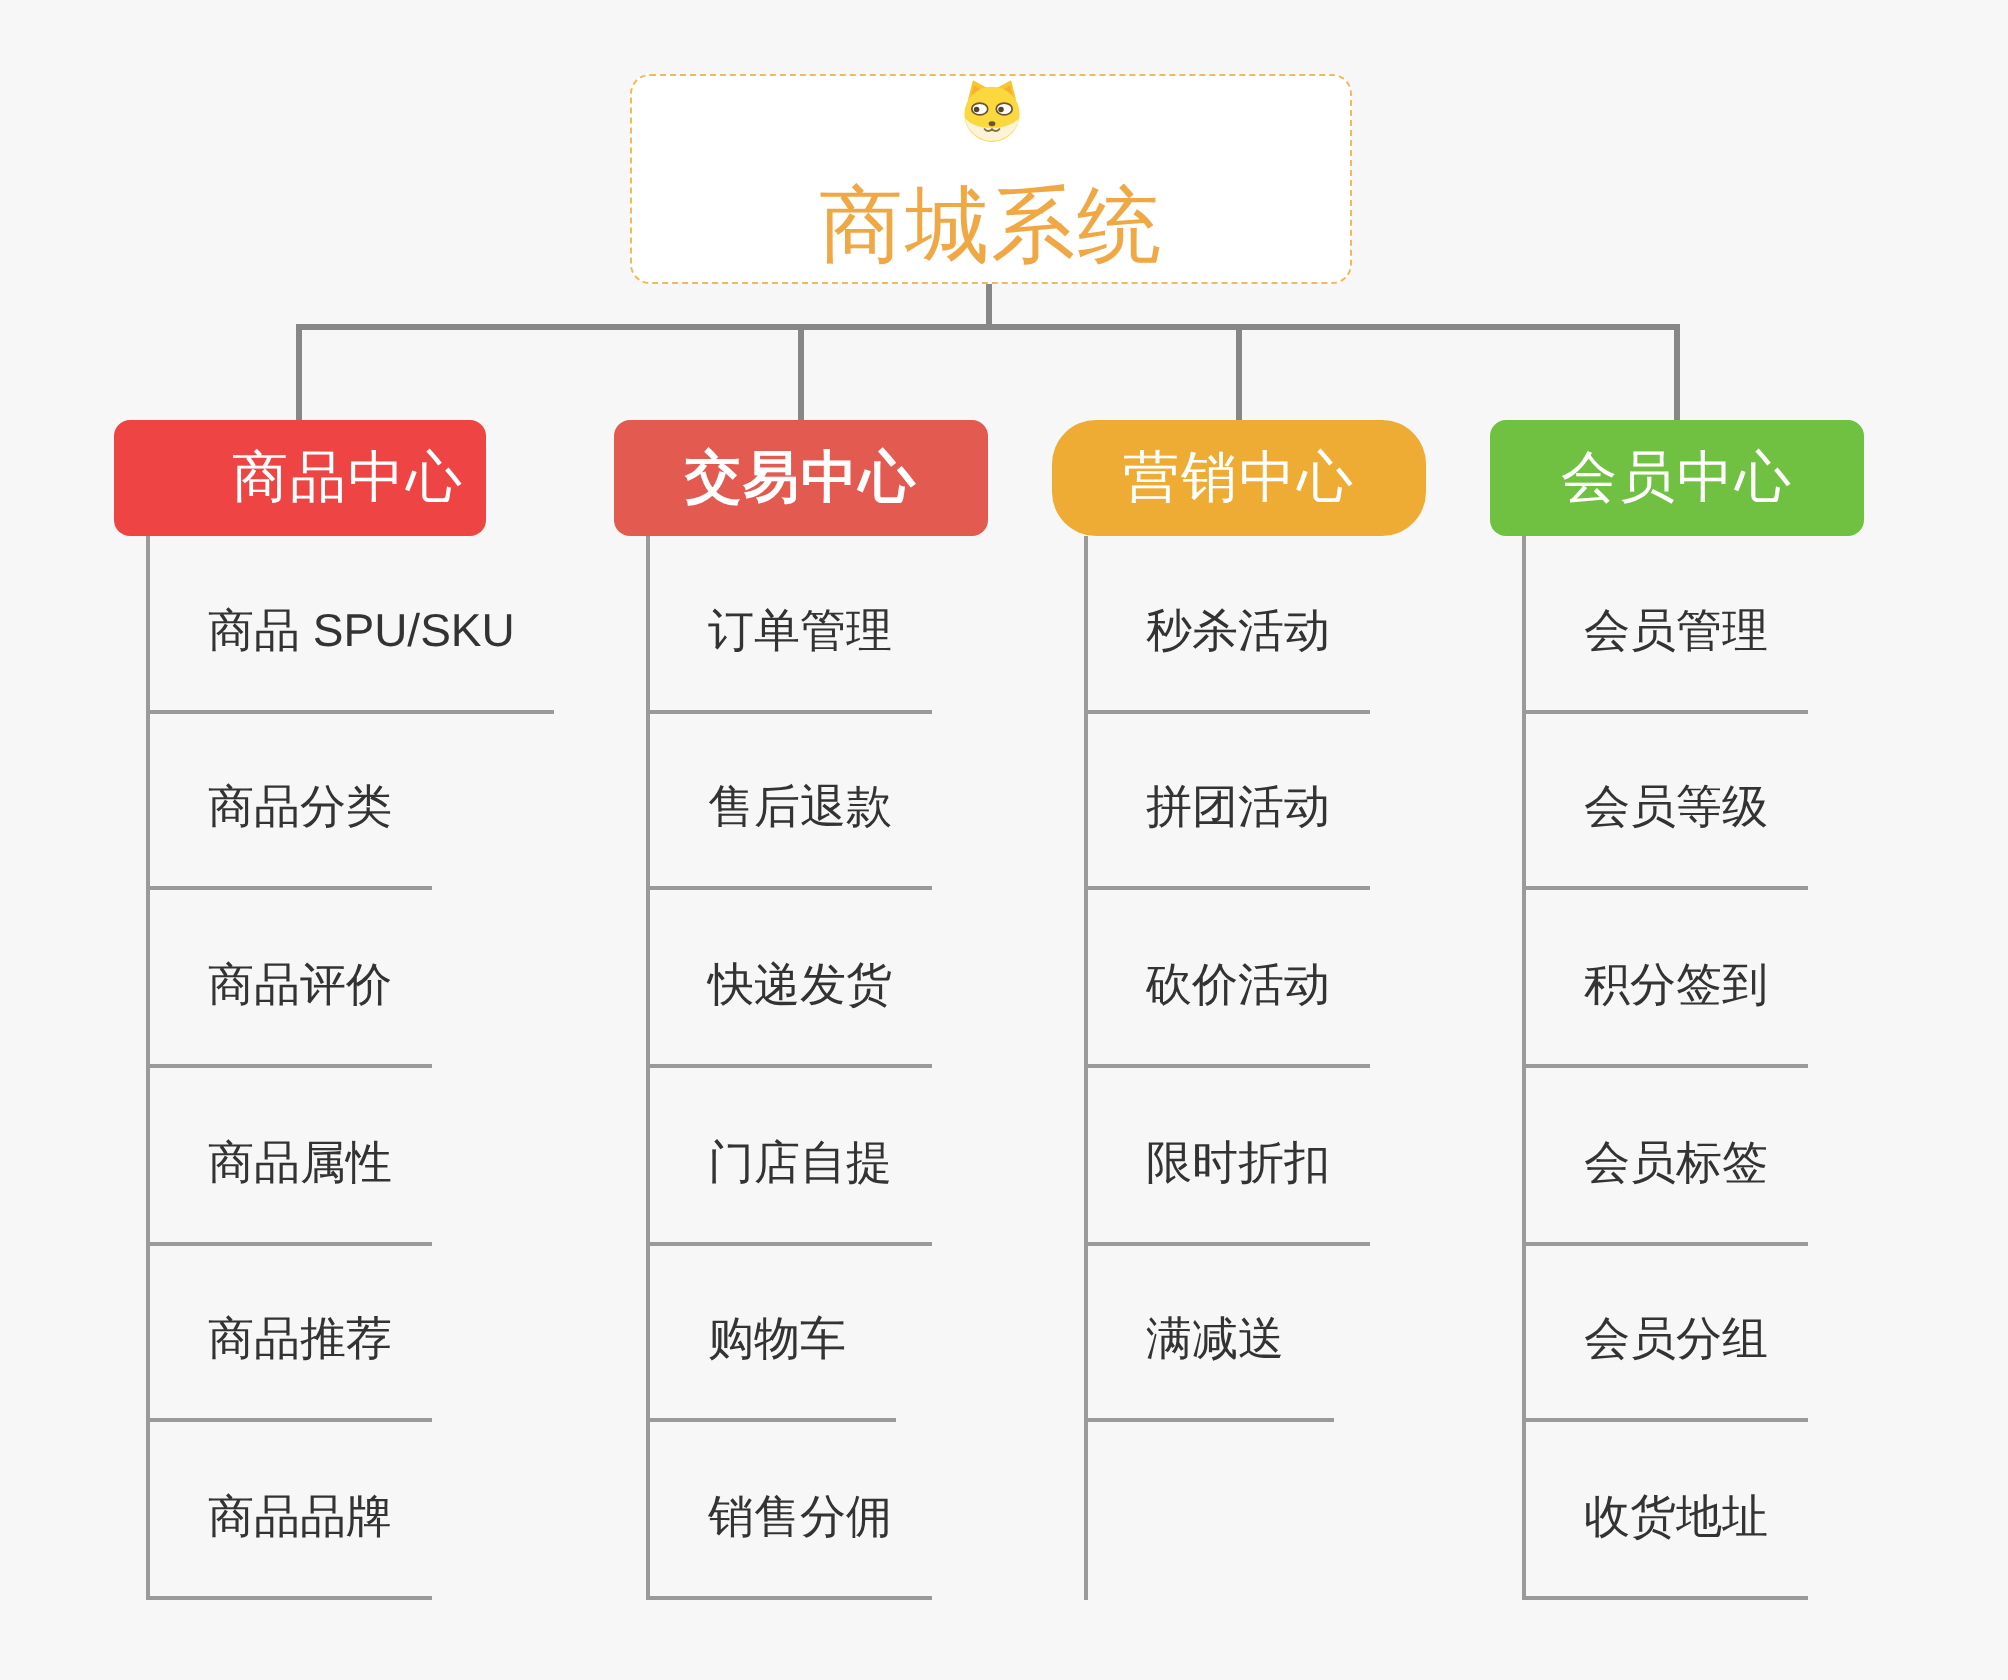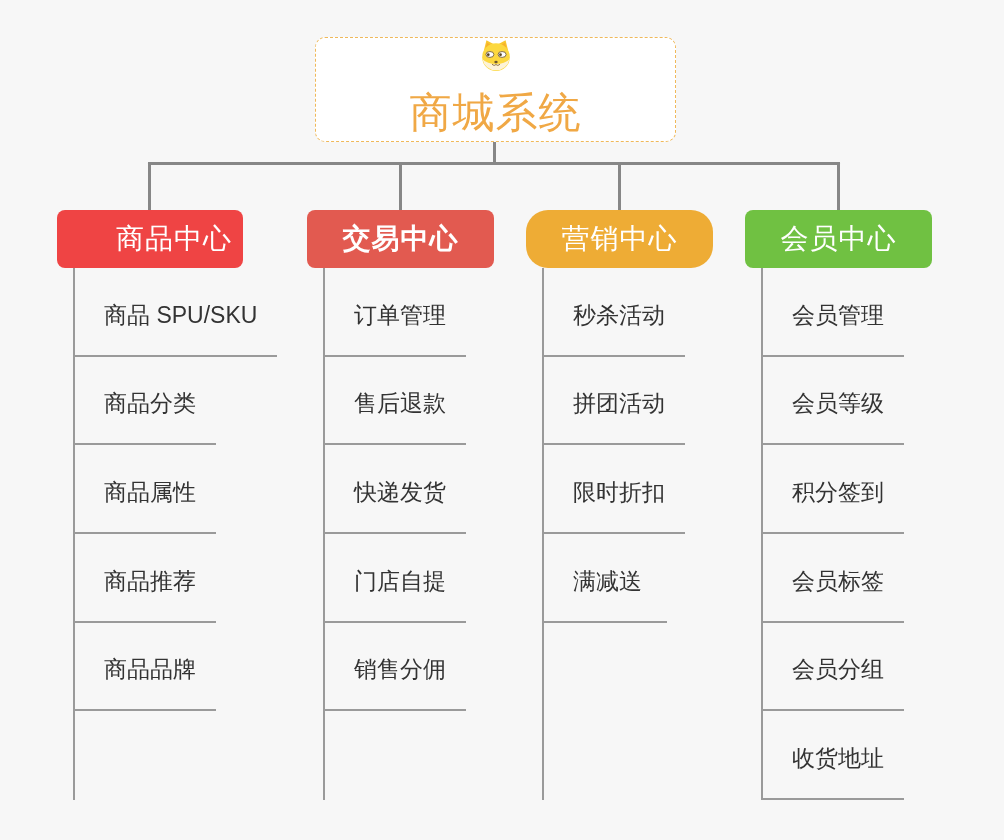--- a/index.html
+++ b/index.html
@@ -128,38 +128,41 @@
 
   <div class="branch-node bn-0" style="background-color: #ef4444; padding-left: 48px;">商品中心</div>
   <div class="branch-node bn-1" style="background-color: rgb(226, 90, 80); font-weight: bold;">交易中心</div>
   <div class="branch-node bn-2" style="background-color: rgb(238, 172, 53);">营销中心</div>
   <div class="branch-node bn-3" style="background-color: rgb(112, 193, 66);">会员中心</div>
 
   <div class="col col-0">
     <div class="trunk"></div>
     <div class="leaf">商品 SPU/SKU</div>
     <div class="leaf">商品分类</div>
+    <div class="leaf">商品评价</div>
     <div class="leaf">商品属性</div>
     <div class="leaf">商品推荐</div>
     <div class="leaf">商品品牌</div>
   </div>
 
   <div class="col col-1">
     <div class="trunk"></div>
     <div class="leaf">订单管理</div>
     <div class="leaf">售后退款</div>
     <div class="leaf">快递发货</div>
     <div class="leaf">门店自提</div>
+    <div class="leaf">购物车</div>
     <div class="leaf">销售分佣</div>
   </div>
 
   <div class="col col-2">
     <div class="trunk"></div>
     <div class="leaf">秒杀活动</div>
     <div class="leaf">拼团活动</div>
+    <div class="leaf">砍价活动</div>
     <div class="leaf">限时折扣</div>
     <div class="leaf">满减送</div>
   </div>
 
   <div class="col col-3">
     <div class="trunk"></div>
     <div class="leaf">会员管理</div>
     <div class="leaf">会员等级</div>
     <div class="leaf">积分签到</div>
     <div class="leaf">会员标签</div>

